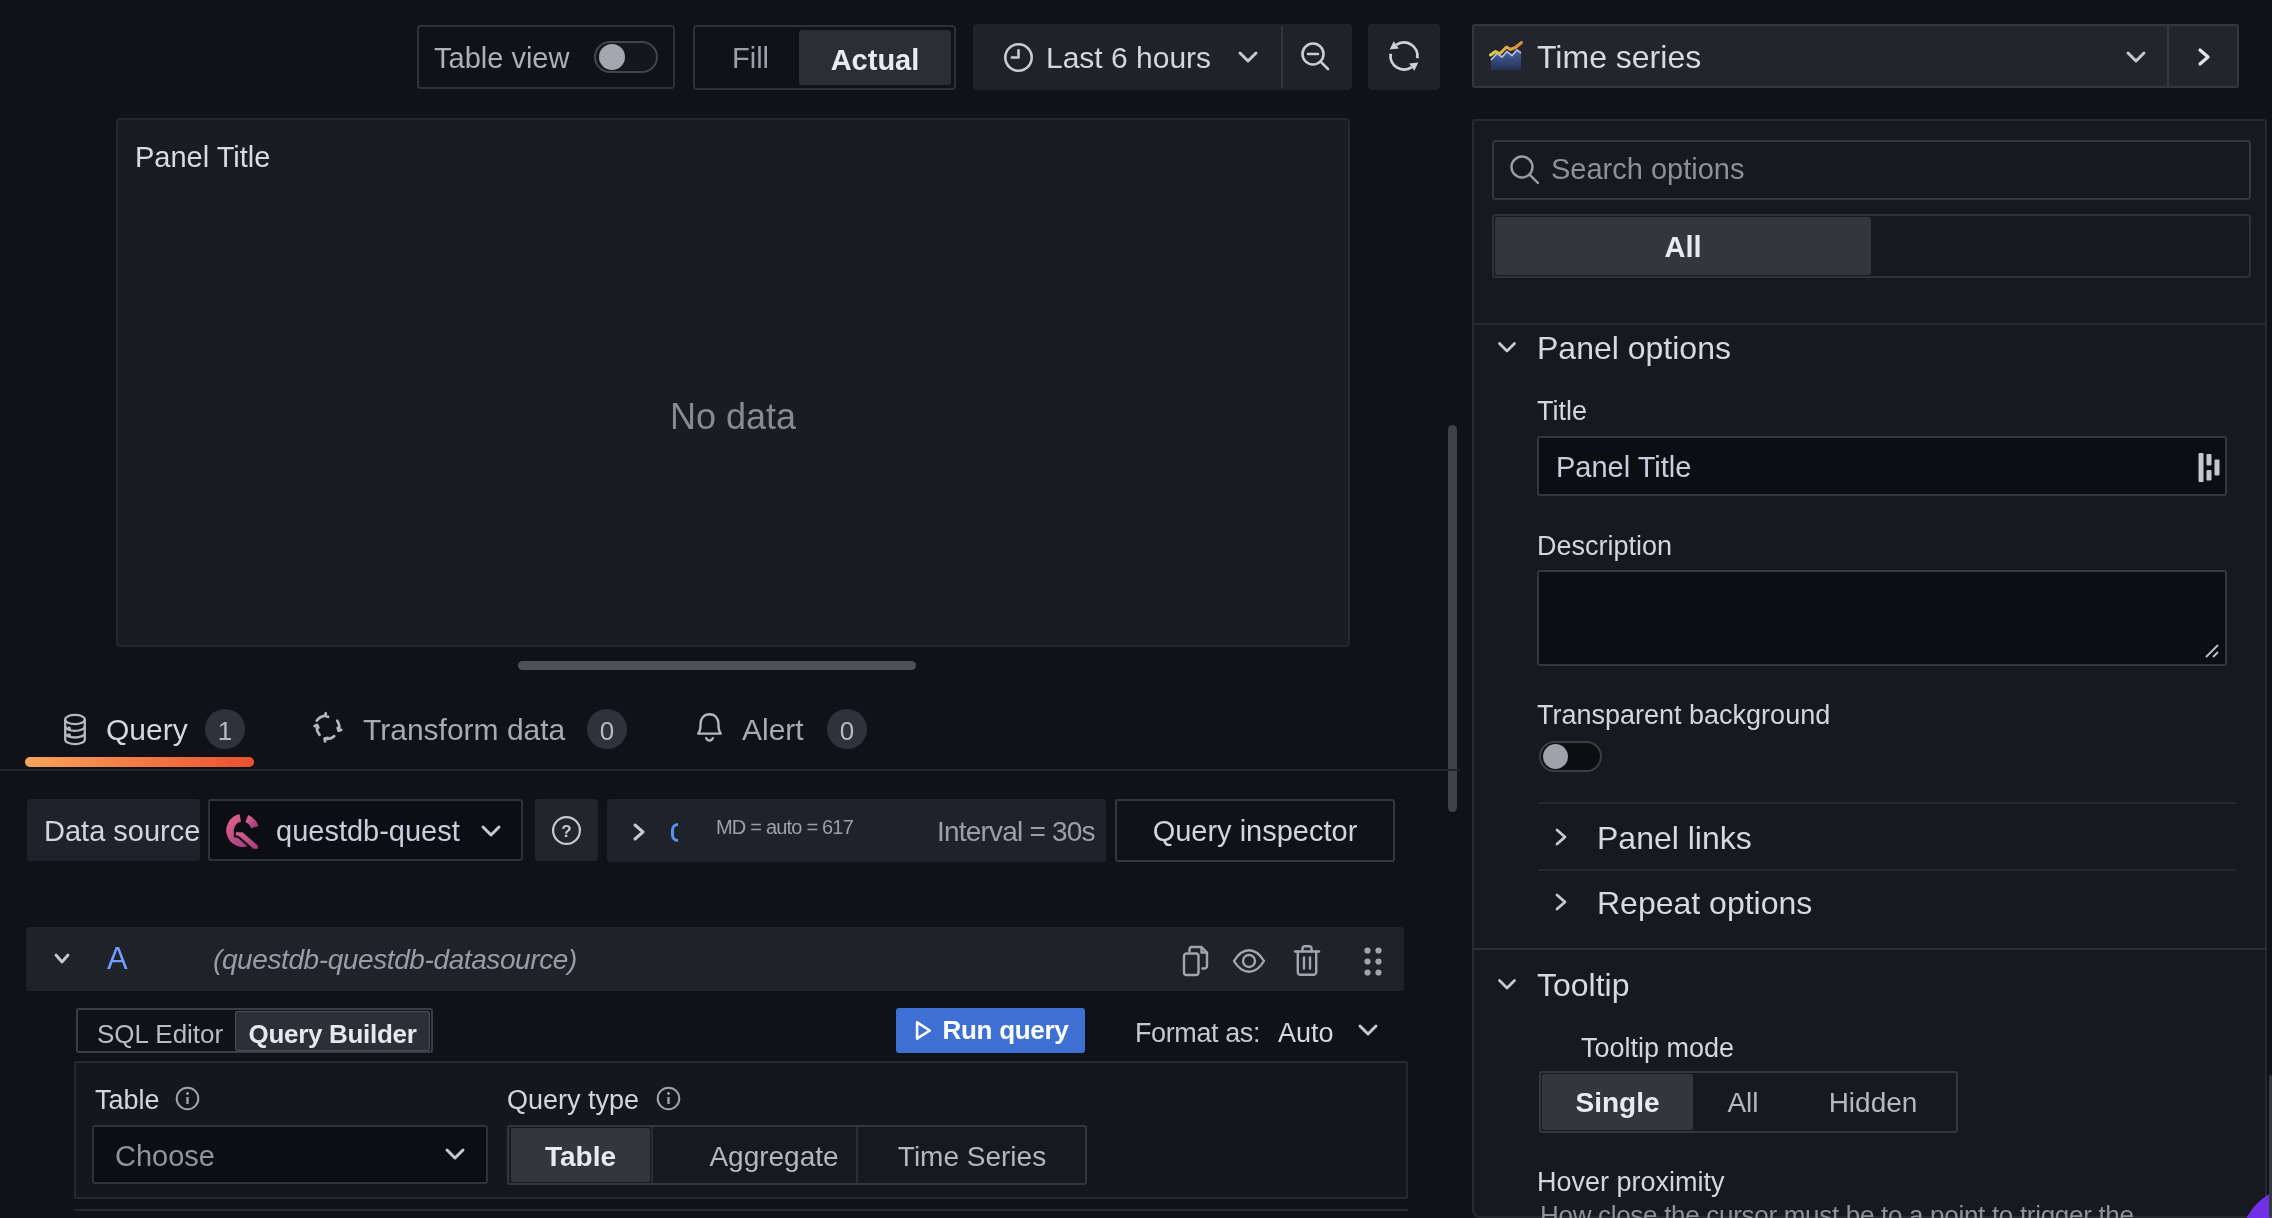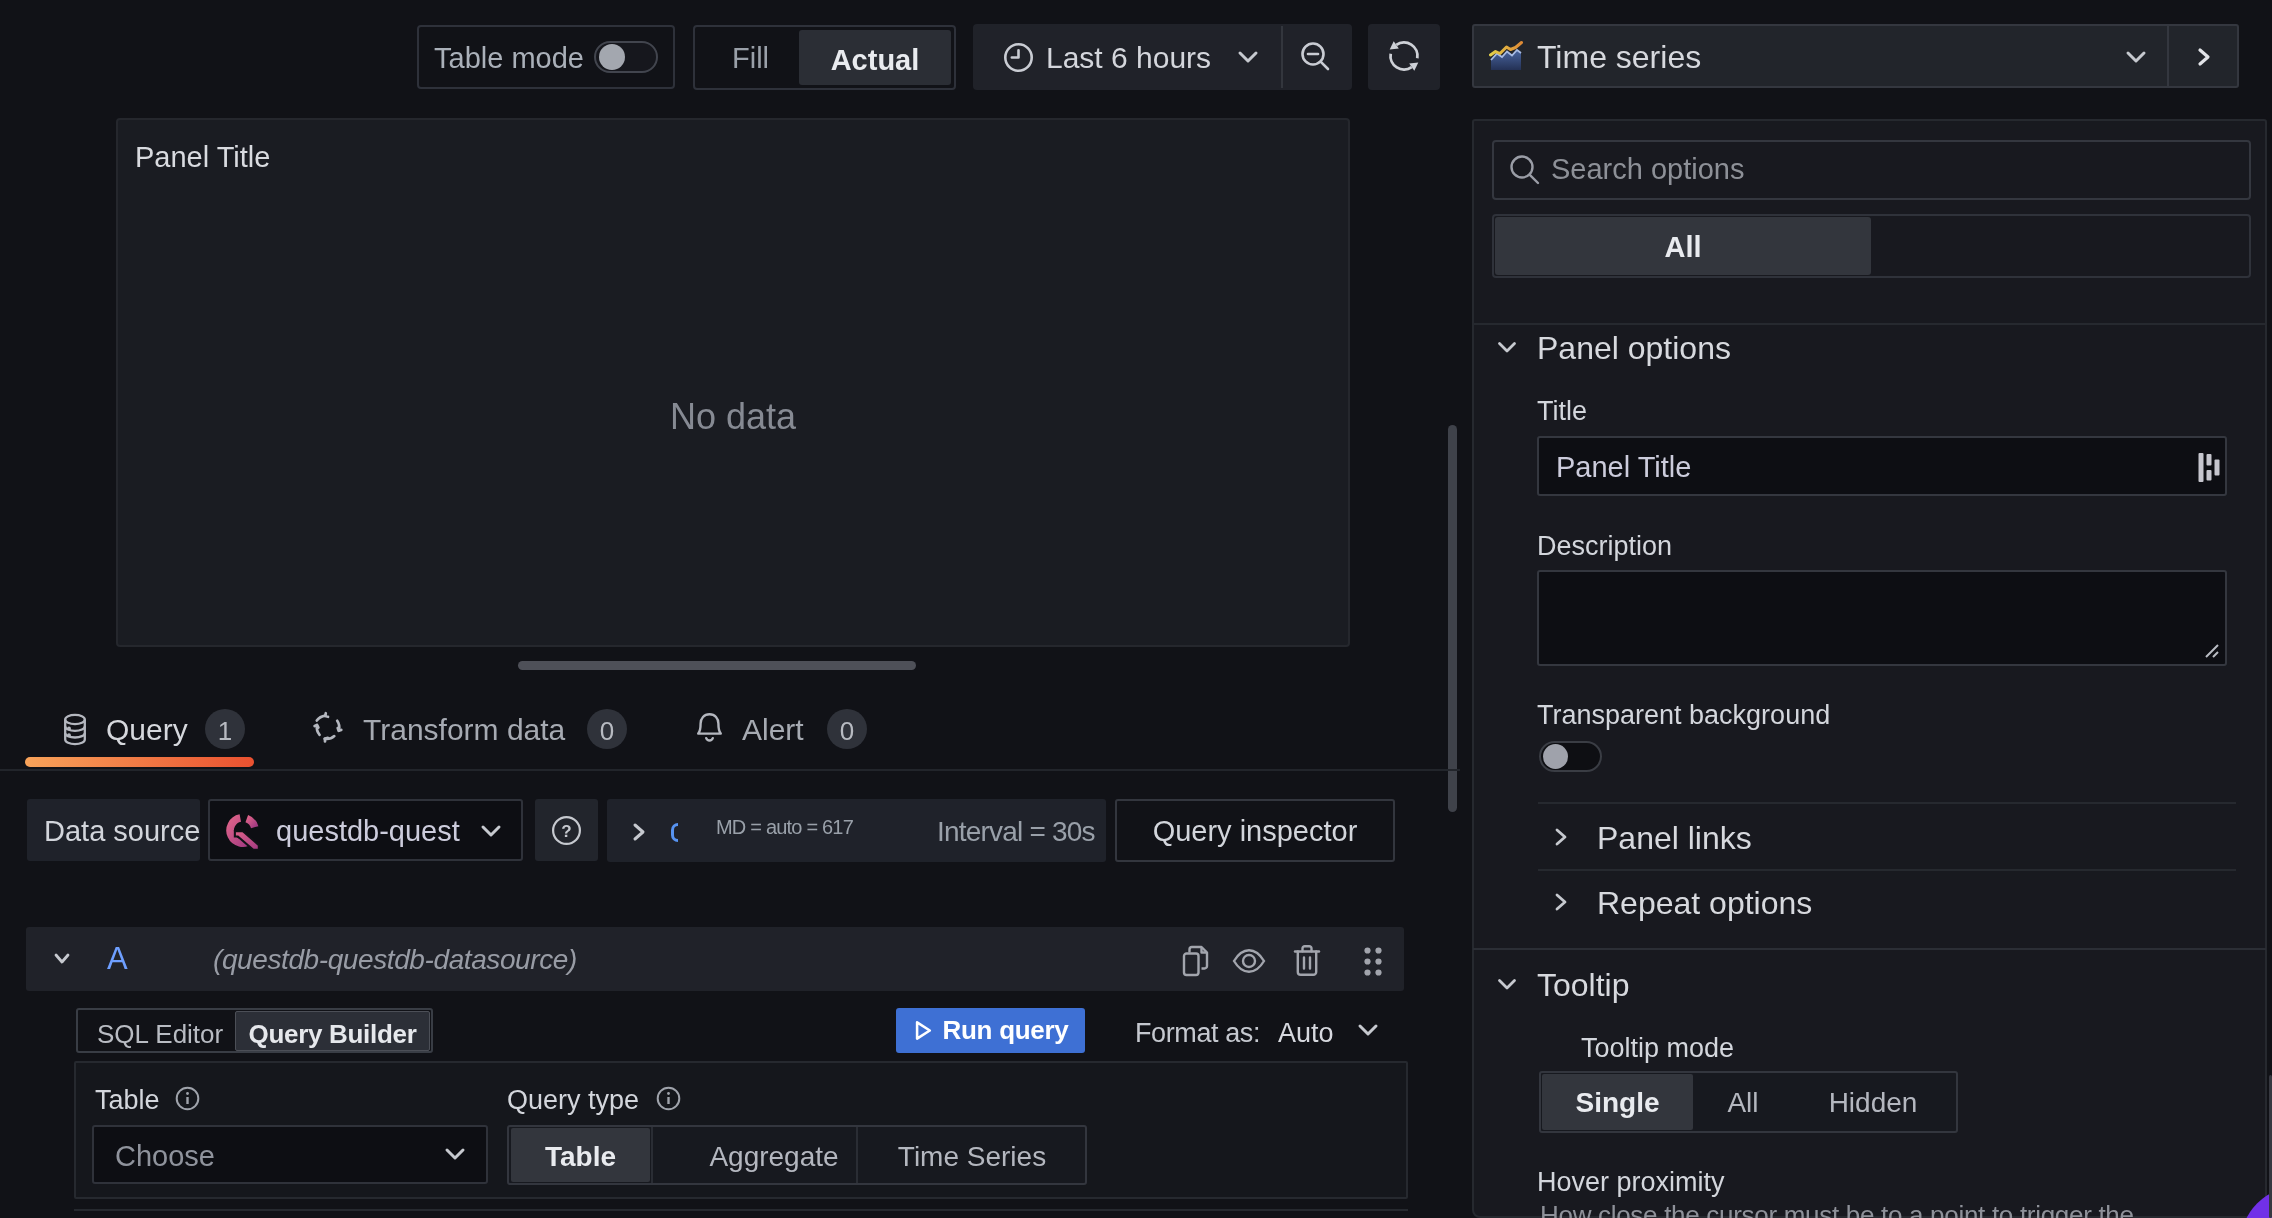--- a/index.html
+++ b/index.html
@@ -9,21 +9,21 @@
   .txt { position:absolute; white-space:nowrap; line-height:1.15; }
   .bold { font-weight:700; }
   .med { font-weight:500; }
   svg { display:block; }
 </style>
 </head>
 <body>
 <div class="abs" style="left:0;top:0;width:2272px;height:1218px;">
 
 <div class="abs" style="left:417px;top:25px;width:258px;height:64px;border:2px solid #2e313a;border-radius:4px;"></div>
-<div class="txt" style="left:434px;top:42px;font-size:29px;color:#aab0b9;">Table mode</div>
+<div class="txt" style="left:434px;top:42px;font-size:29px;color:#aab0b9;">Table view</div>
 <div class="abs" style="left:594px;top:41px;width:64px;height:32px;border-radius:16px;background:#16171d;border:2px solid #42454e;"></div>
 <div class="abs" style="left:599px;top:44px;width:26px;height:26px;border-radius:50%;background:#a3a7af;"></div>
 
 <div class="abs" style="left:693px;top:25px;width:263px;height:65px;border:2px solid #2e313a;border-radius:4px;"></div>
 <div class="txt" style="left:713px;top:42px;width:75px;text-align:center;font-size:29px;color:#9aa0a9;">Fill</div>
 <div class="abs" style="left:799px;top:30px;width:152px;height:55px;background:#2b2e35;border-radius:3px;"></div>
 <div class="txt bold" style="left:799px;top:44px;width:152px;text-align:center;font-size:29px;color:#e9ebef;">Actual</div>
 
 <div class="abs" style="left:973px;top:24px;width:379px;height:66px;background:#202229;border-radius:4px;"></div>
 <div class="abs" style="left:1281px;top:26px;width:2px;height:62px;background:#33363d;"></div>

